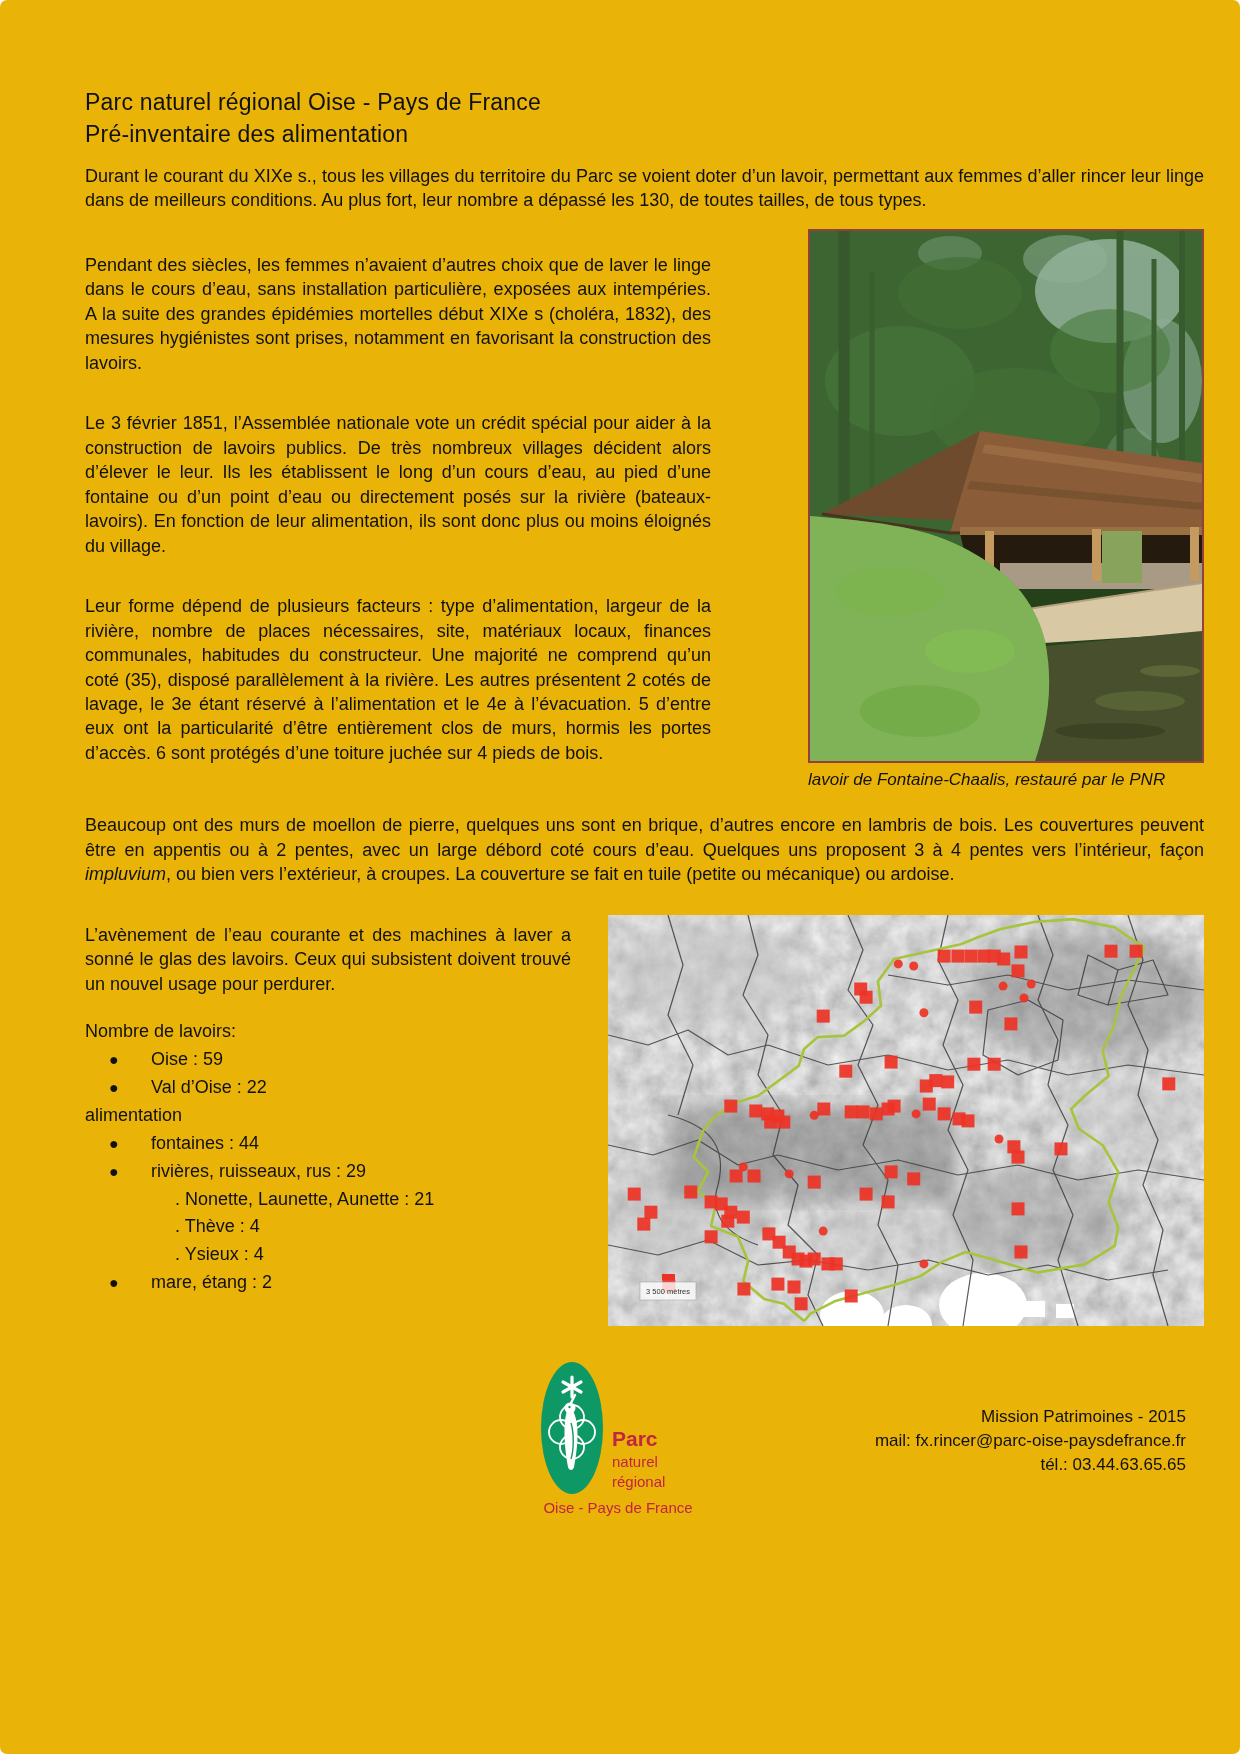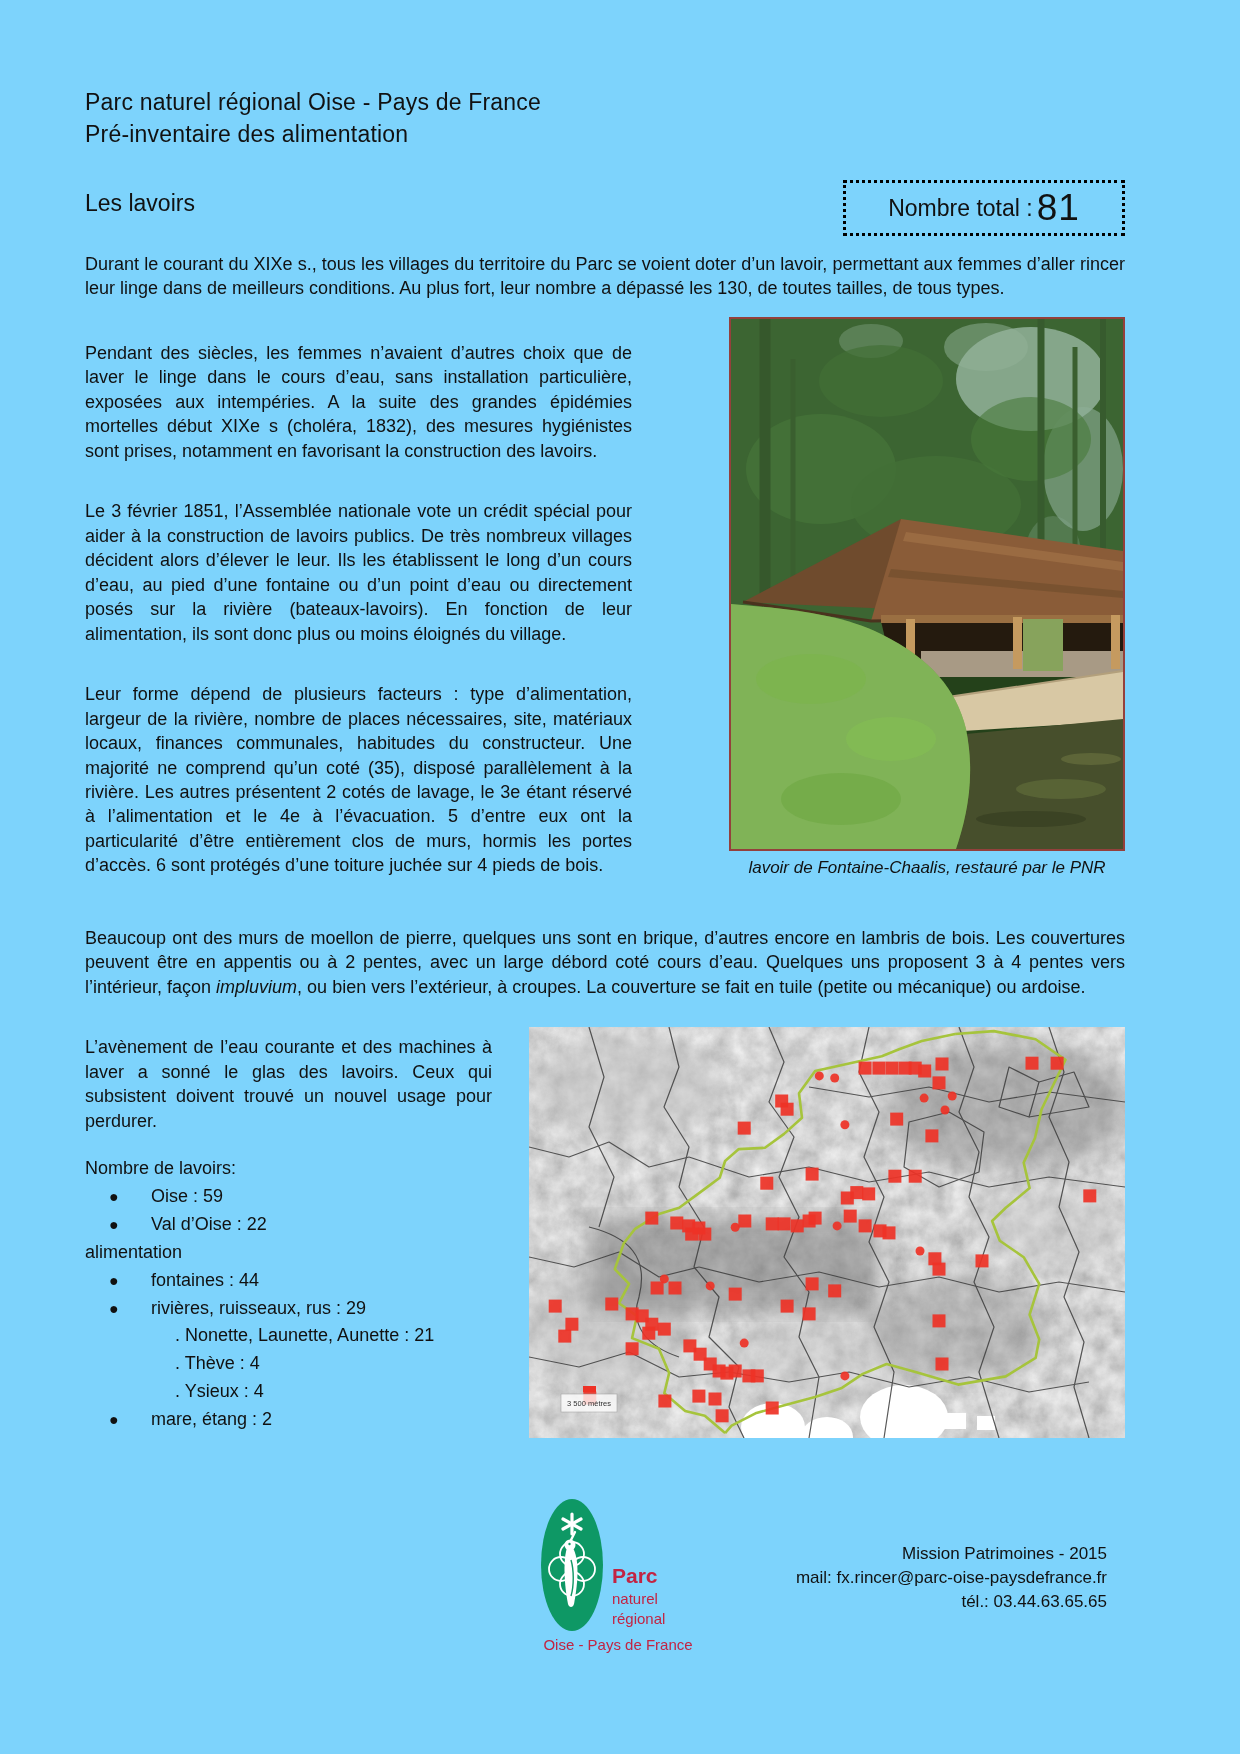--- a/index.html
+++ b/index.html
@@ -1,25 +1,26 @@
 <!DOCTYPE html>
 <html><head>
 <meta charset="utf-8">
 <style>
   html,body{margin:0;padding:0;background:#ffffff;}
   .page{
     position:relative;
     width:1240px;height:1754px;
     margin:0 auto;
-    background:#7dd3fc;
+    background:#eab308;
     font-family:"Liberation Sans","DejaVu Sans",sans-serif;
     color:#111;
-    padding:86px 115px 0 85px;
+    padding:86px 36px 0 85px;
     box-sizing:border-box;
     overflow:hidden;
+    border-radius:7px;
   }
   .org-header div{font-size:23px;line-height:32px;letter-spacing:.2px;}
   .title-row{display:flex;align-items:flex-start;margin-top:30px;height:58px;}
   .title-row h1{font-size:23px;font-weight:normal;margin:10px 0 0 0;}
   .total-box{
     margin-left:auto;width:276px;height:50px;
     border:3px dotted #000;
     display:flex;align-items:center;justify-content:center;
     gap:4px;box-sizing:content-box;
   }
@@ -29,21 +30,21 @@
   .p1{margin-top:14px;}
   .p2{margin-top:40px;}
   .p3,.p4{margin-top:36px;}
   .p5{clear:both;margin-top:48px;}
   .p6{margin-top:36px;}
   .photo-fig{
     float:right;width:396px;margin:16px 0 14px 97px;
   }
   .photo-frame{width:392px;height:530px;border:2px solid #94403c;overflow:hidden;background:#24411a;}
   .photo-fig figcaption{
-    font-style:italic;font-size:17px;text-align:center;
+    font-style:italic;font-size:17px;text-align:left;
     white-space:nowrap;margin-top:7px;
   }
   .map-fig{float:right;width:596px;margin:28px 0 0 37px;}
   .map-frame{width:596px;height:411px;overflow:hidden;text-align:right;}
   .stats{margin-top:22px;font-size:18px;line-height:1.55;}
   .stats .row{display:block;}
   .stats .row .bullet{display:inline-block;width:42px;padding-left:24px;font-size:16px;}
   .stats .row.sub{padding-left:90px;}
   .stats .row.plain{padding-left:0;}
   footer{clear:both;margin-top:64px;position:relative;height:200px;}
@@ -61,27 +62,20 @@
 </head>
 <body>
 
 <div class="page">
 
   <div class="org-header">
     <div>Parc naturel régional Oise - Pays de France</div>
     <div>Pré-inventaire des alimentation</div>
   </div>
 
-  <div class="title-row">
-    <h1>Les lavoirs</h1>
-    <div class="total-box">
-      <span class="lbl">Nombre total :</span>
-      <span class="val">81</span>
-    </div>
-  </div>
 
   <p class="p1">Durant le courant du XIXe s., tous les villages du territoire du Parc se voient doter d’un lavoir, permettant aux femmes d’aller rincer leur linge dans de meilleurs conditions. Au plus fort, leur nombre a dépassé les 130, de toutes tailles, de tous types.</p>
 
   <figure class="photo-fig">
     <div class="photo-frame">
       <svg width="392" height="530" viewBox="0 0 392 530">
         <defs>
           <filter id="foliage" x="-10%" y="-10%" width="120%" height="120%">
             <feTurbulence type="fractalNoise" baseFrequency="0.18" numOctaves="3" seed="4" result="t"></feTurbulence>
             <feColorMatrix in="t" type="matrix" values="0 0 0 0 0.10  0 0 0 0 0.28  0 0 0 0 0.08  0 0 0 0 1"></feColorMatrix>

